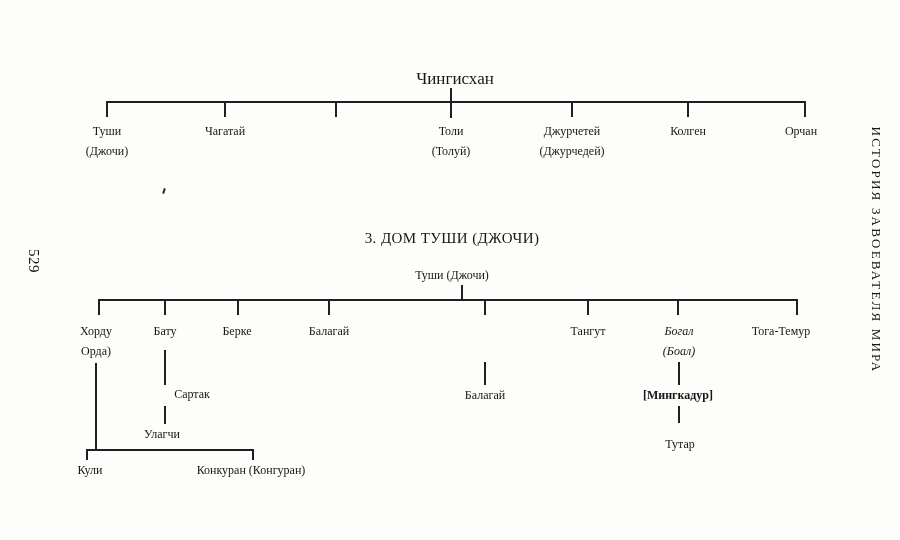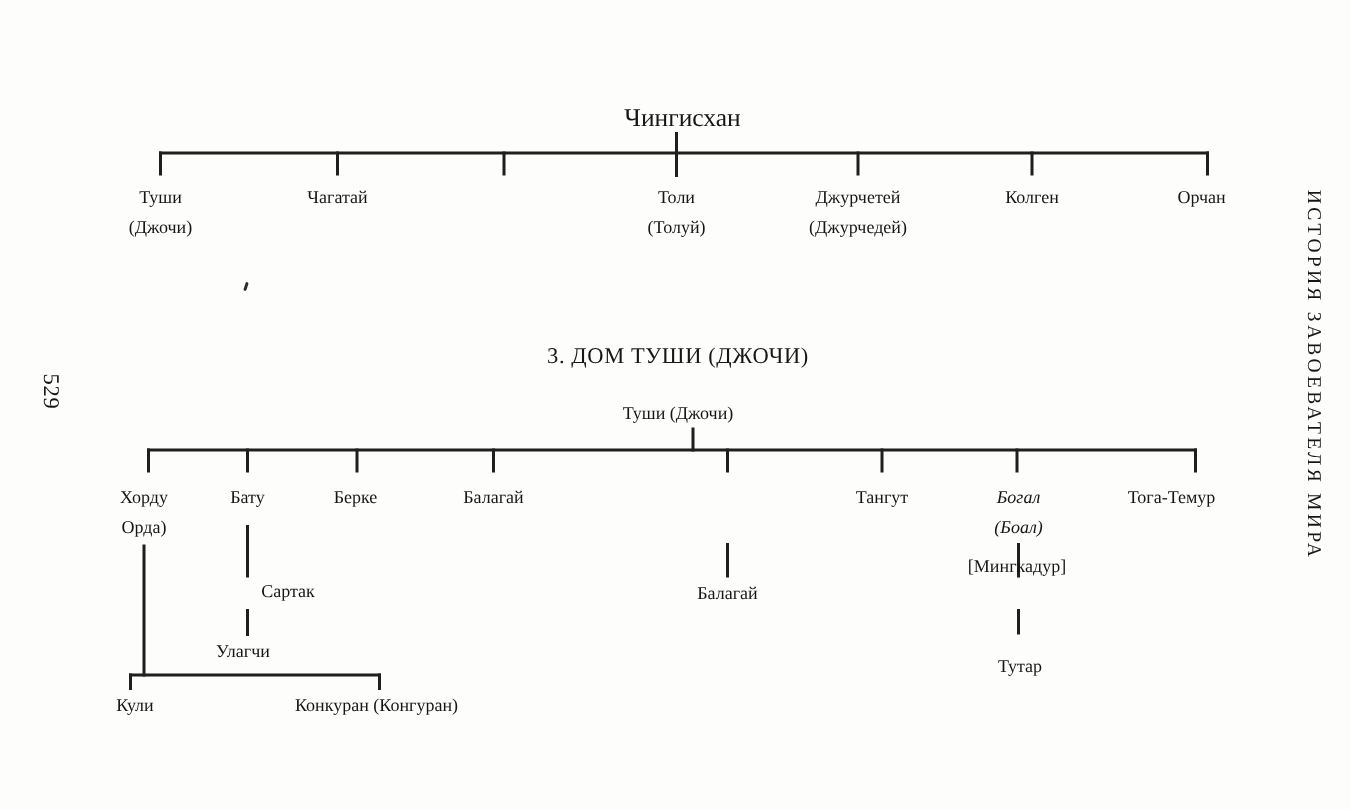--- a/index.html
+++ b/index.html
@@ -109,17 +109,17 @@
   <div class="ln h" style="left:86px;top:449px;width:168px;"></div>
   <div class="ln v" style="left:86px;top:449px;height:11px;"></div>
   <div class="ln v" style="left:252px;top:449px;height:11px;"></div>
   <div class="node" style="left:90px;top:460px;">Кули</div>
   <div class="node" style="left:251px;top:460px;">Конкуран (Конгуран)</div>
 
   <div class="ln v" style="left:484px;top:362px;height:23px;"></div>
   <div class="node" style="left:485px;top:385px;">Балагай</div>
 
   <div class="ln v" style="left:678px;top:362px;height:23px;"></div>
-  <div class="node" style="left:678px;top:367px;">[Мингкадур]</div>
+  <div class="node" style="left:678px;top:385px;font-weight:bold;">[Мингкадур]</div>
   <div class="ln v" style="left:678px;top:406px;height:17px;"></div>
   <div class="node" style="left:680px;top:434px;">Тутар</div>
 
 </div>
 
 </body></html>

